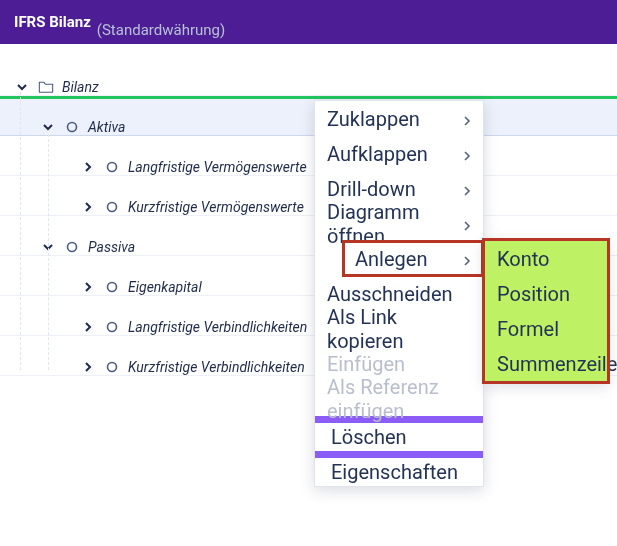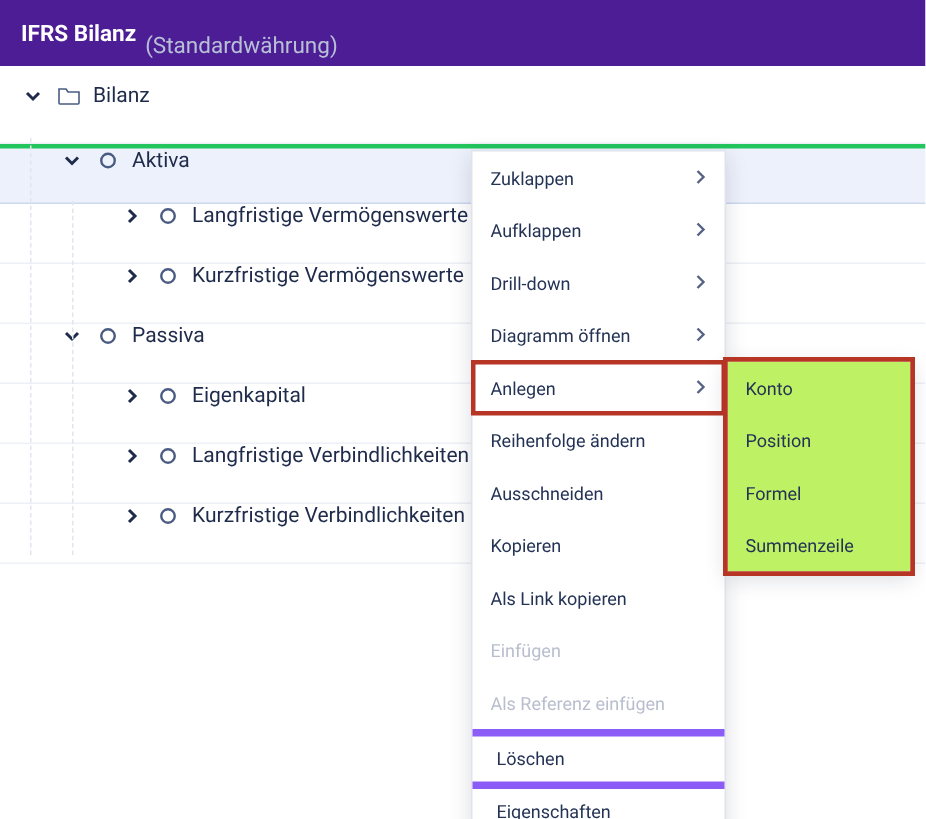--- a/index.html
+++ b/index.html
@@ -24,22 +24,23 @@
     font-size: 15px;
   }
   .topbar .title { font-weight: 700; }
   .topbar .subtitle { font-weight: 400; color: #b8c0d6; margin-left: 6px; margin-top: 16px; }
 
   .tree { padding-top: 12px; }
 
   .row {
     height: 40px;
     display: flex;
-    align-items: flex-start;
+    align-items: flex-end;
     border-bottom: 1px solid #edf0f6;
+    font-style: italic;
   }
 
   .chev { width: 16px; height: 16px; display: inline-flex; align-items: center; justify-content: center; cursor: pointer; color: #1f2b4a; }
   .chev svg { width: 12px; height: 12px; }
 
   .folder, .bullet { width: 16px; height: 16px; display: inline-flex; align-items: center; justify-content: center; margin: 0 8px; color: #4a5b82; }
   .folder svg { width: 16px; height: 14px; }
   .bullet svg { width: 12px; height: 12px; }
 
   .label { color: #1f2b4a; font-size: 14px; }
@@ -71,30 +72,31 @@
     z-index: 10;
   }
   .menu-item {
     height: 35px;
     display: flex;
     align-items: center;
     justify-content: space-between;
     padding: 0 12px;
     color: #243355;
     cursor: pointer;
-    font-size: 12px;
+    font-size: 20px;
   }
   .menu-item.disabled { color: #b8becd; cursor: default; }
-  .menu-item.sep-before { border-top: 5px solid #8b5cf6; padding-left: 16px; }
+  .menu-item.sep-before { border-top: 7px solid #8b5cf6; padding-left: 16px; }
   .menu .sub-arrow { color: #556284; }
   .menu .sub-arrow svg { width: 8px; height: 10px; }
 
   .menu .highlight-anlegen {
     outline: 3px solid #b73524;
     outline-offset: -2px;
+    margin-left: 28px;
   }
 
   
   .submenu {
     position: absolute;
     left: 484px;
     top: 240px;
     width: 124px;
     background: #bef264;
     border: 1px solid #ec4899;
@@ -255,27 +257,21 @@
           <polyline points="2,1 6,5 2,9" fill="none" stroke="currentColor" stroke-width="1.6"></polyline>
         </svg></span>
   </div>
   <div class="menu-item highlight-anlegen">
     <span>Anlegen</span>
     <span class="sub-arrow"><svg viewBox="0 0 8 10">
           <polyline points="2,1 6,5 2,9" fill="none" stroke="currentColor" stroke-width="1.6"></polyline>
         </svg></span>
   </div>
   <div class="menu-item">
-    <span>Reihenfolge ändern</span>
-  </div>
-  <div class="menu-item">
     <span>Ausschneiden</span>
-  </div>
-  <div class="menu-item">
-    <span>Kopieren</span>
   </div>
   <div class="menu-item">
     <span>Als Link kopieren</span>
   </div>
   <div class="menu-item disabled">
     <span>Einfügen</span>
   </div>
   <div class="menu-item disabled">
     <span>Als Referenz einfügen</span>
   </div>

